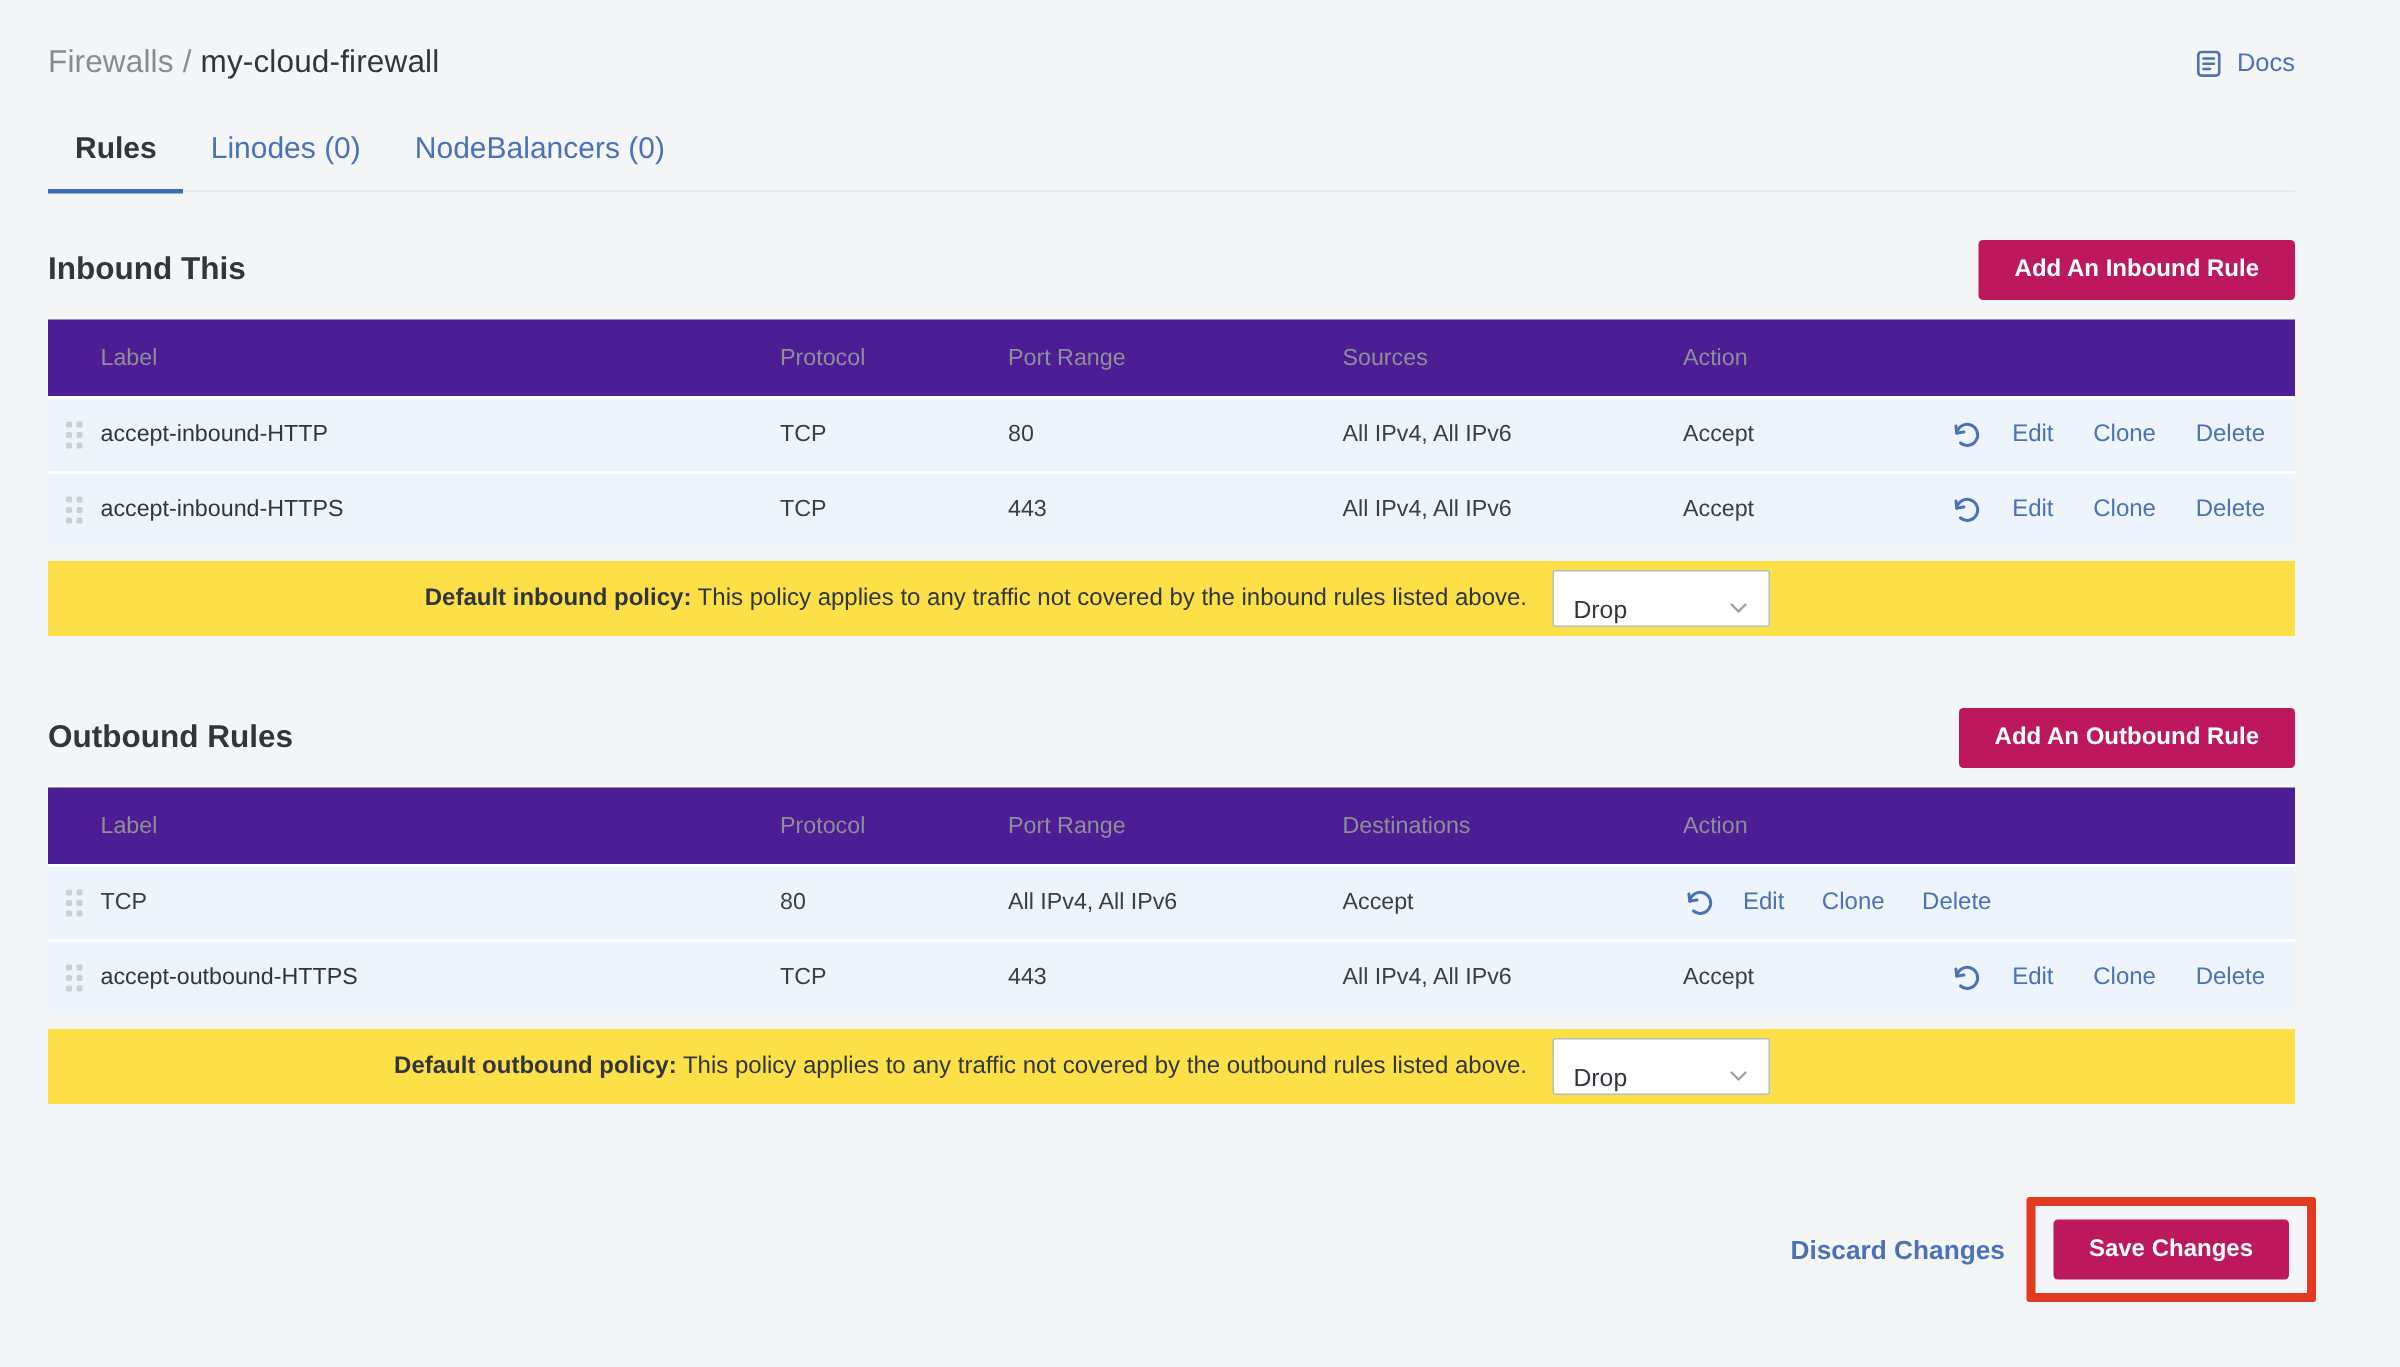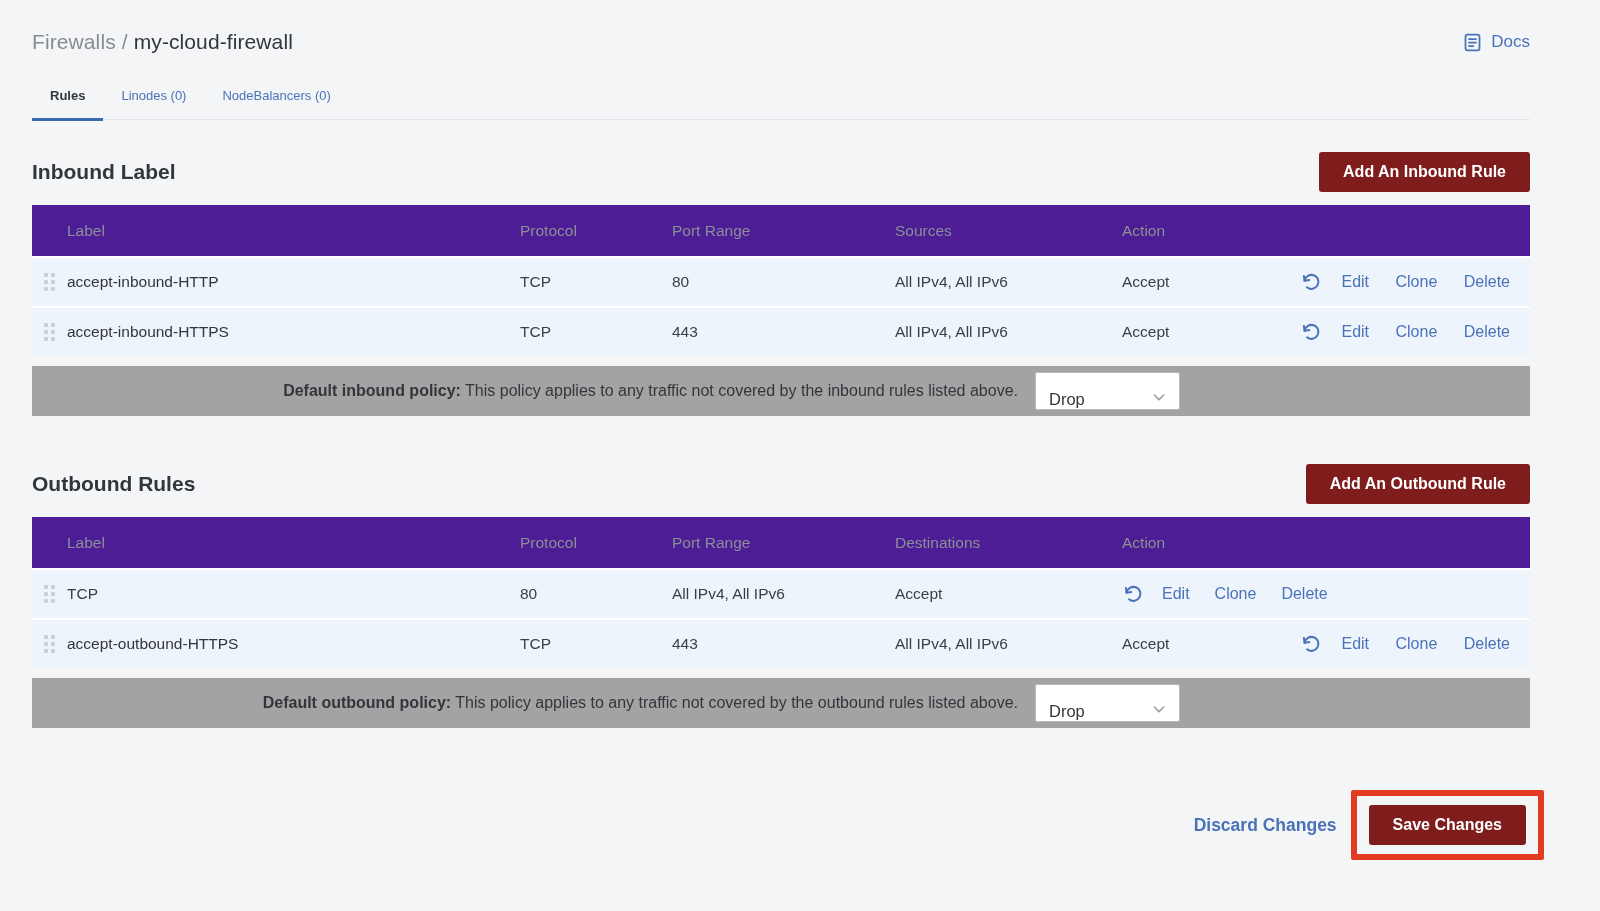--- a/index.html
+++ b/index.html
@@ -17,33 +17,33 @@
   .breadcrumb { font-size: 21px; letter-spacing: 0.1px; }
   .breadcrumb .crumb-parent { color: #888c92; font-weight: 400; }
   .breadcrumb .crumb-sep { color: #888c92; margin: 0 6px; }
   .breadcrumb .crumb-current { color: #32363c; font-weight: 400; }
   .docs-link { display: flex; align-items: center; gap: 8px; color: #4a72b8;
     font-size: 17px; cursor: pointer; }
   .docs-link svg { display: block; }
 
   
   .tabs { display: flex; margin-top: 24px; border-bottom: 1px solid #e3e5e8; }
-  .tab { padding: 10px 18px 16px 18px; font-size: 13px; position: relative;
+  .tab { padding: 10px 18px 16px 18px; font-size: 20px; position: relative;
     cursor: pointer; color: #4a72b8; }
   .tab.active { color: #32363c; font-weight: 700; }
   .tab.active::after { content: ""; position: absolute; left: 0; right: 0;
     bottom: -2px; height: 3px; background: #3d6bb3; }
 
   
   .section-head { display: flex; justify-content: space-between; align-items: center; }
   .section-head.inbound { margin-top: 32px; }
   .section-head.outbound { margin-top: 48px; }
   .section-title { font-size: 21px; font-weight: 700; color: #32363c; }
   .btn-primary {
-    background: #7f1d1d; color: #ffffff; font-size: 16px; font-weight: 700;
+    background: #be185d; color: #ffffff; font-size: 16px; font-weight: 700;
     border: none; height: 40px; padding: 0 24px; border-radius: 3px;
     cursor: pointer; font-family: inherit;
   }
 
   
   .rules-table { margin-top: 13px; }
   .t-row {
     display: grid;
     grid-template-columns: 35px 453px 152px 223px 227px 178px 1fr;
     align-items: center;
@@ -56,21 +56,21 @@
   .drag-cell { display: flex; justify-content: center; }
   .drag-handle { display: grid; grid-template-columns: 4px 4px; grid-auto-rows: 4px;
     gap: 3px; cursor: grab; }
   .drag-handle i { background: #cbd0d6; border-radius: 1px; }
   .actions-cell { display: flex; align-items: center; justify-content: space-between;
     gap: 25px; padding-right: 20px; }
   .row-link { color: #4a72b8; font-size: 16px; cursor: pointer; text-decoration: none; }
   .undo-btn { display: flex; align-items: center; cursor: pointer; margin-right: -6px; }
 
   
-  .policy-row { margin-top: 10px; background: #a3a3a3; height: 50px;
+  .policy-row { margin-top: 10px; background: #fde047; height: 50px;
     display: flex; align-items: center; }
   .policy-text { margin-left: auto; font-size: 16px; color: #32363c; }
   .policy-text b { font-weight: 700; }
   .policy-select {
     margin-left: 17px; width: 145px; height: 38px; background: #ffffff;
     border: 1px solid #b9bcbf; border-radius: 2px; display: flex;
     align-items: center; justify-content: space-between; padding: 16px 12px 0 13px;
     cursor: pointer;
   }
   .policy-select .sel-value { font-size: 16.5px; color: #32363c; }
@@ -105,21 +105,21 @@
     </div>
   </div>
 
   <div class="tabs">
     <div class="tab active">Rules</div>
     <div class="tab">Linodes (0)</div>
     <div class="tab">NodeBalancers (0)</div>
   </div>
 
   <div class="section-head inbound">
-    <div class="section-title">Inbound Label</div>
+    <div class="section-title">Inbound This</div>
     <button class="btn-primary">Add An Inbound Rule</button>
   </div>
 
   <div class="rules-table">
     <div class="t-row t-head">
       <div class="t-cell"></div>
       <div class="t-cell">Label</div>
       <div class="t-cell">Protocol</div>
       <div class="t-cell">Port Range</div>
       <div class="t-cell">Sources</div>

